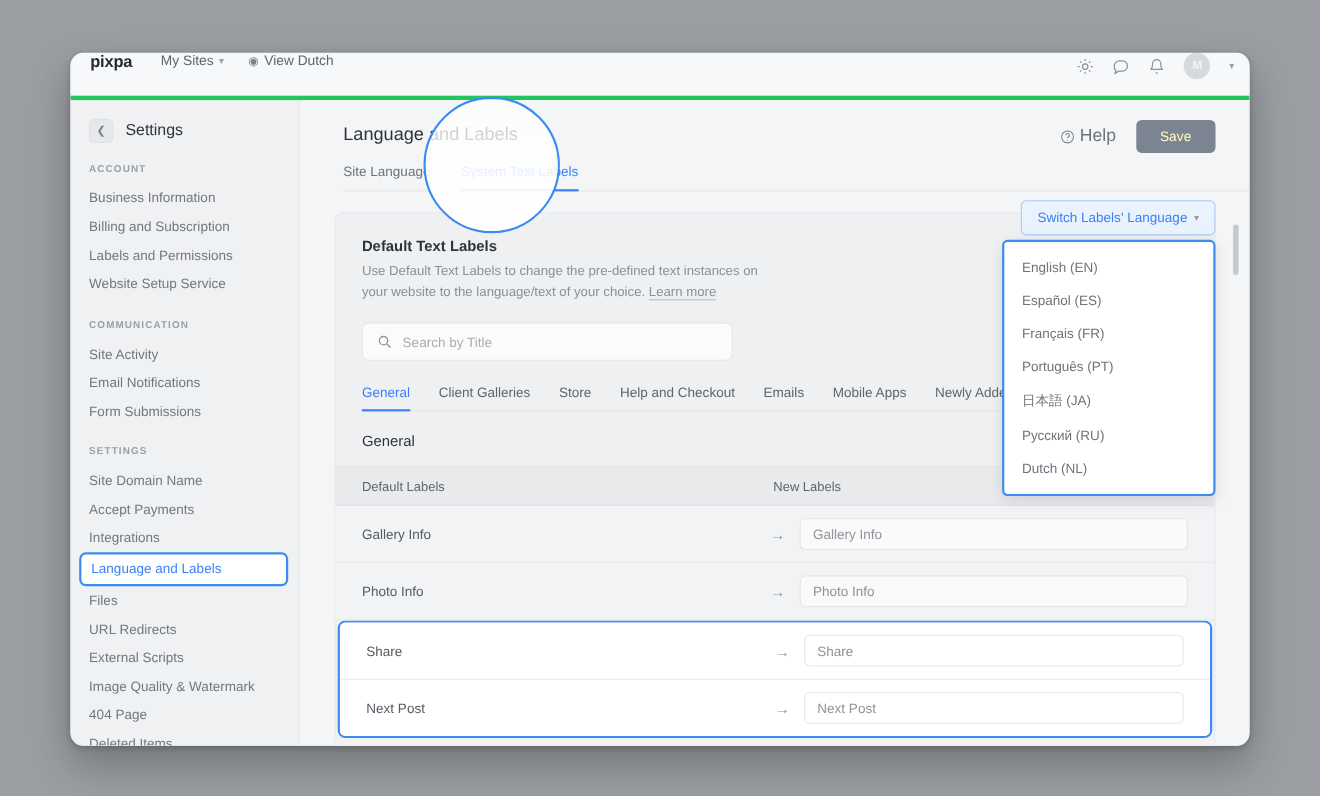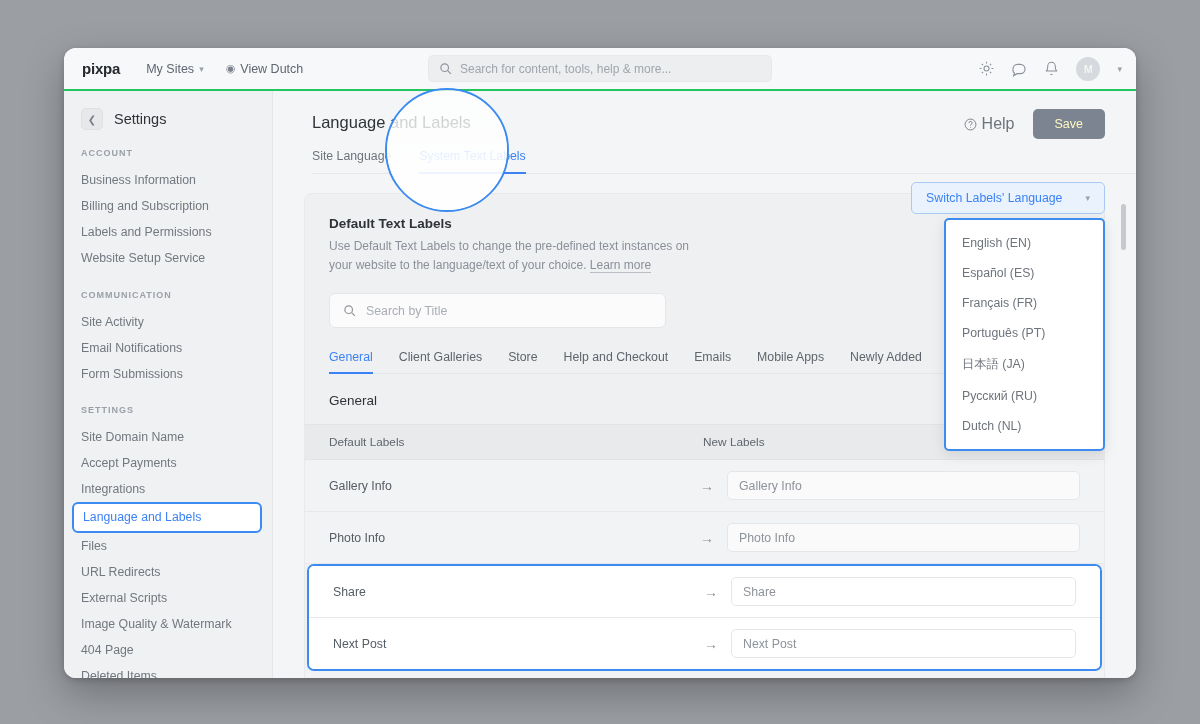--- a/index.html
+++ b/index.html
@@ -25,23 +25,23 @@
     box-shadow: 0 16px 40px rgba(0,0,0,.28), 0 2px 6px rgba(0,0,0,.18);
     overflow: hidden;
     display: flex;
     flex-direction: column;
   }
 
   
   #topbar {
     height: 43px;
     background: #f7f8f9;
-    border-bottom: 2px solid #22c55e;
+    border-bottom: 4px solid #22c55e;
     display: flex;
-    align-items: center;
+    align-items: flex-start;
     padding: 0 14px 0 18px;
     flex: 0 0 43px;
     position: relative;
   }
   .brand {
     font-size: 15px; font-weight: 700; color: #26292e;
     letter-spacing: -.2px;
   }
   .topnav {
     display: flex; align-items: center; gap: 22px;
@@ -273,28 +273,28 @@
   
   #switch-lang-btn {
     position: absolute;
     right: 31px; top: 8px;
     background: #eaf2fd;
     border: 1px solid #a9c9f5;
     border-radius: 5px;
     color: #3b82f6;
     font-size: 12.3px; font-family: inherit;
     padding: 8px 14px;
-    display: flex; align-items: center; gap: 23px;
+    display: flex; align-items: center; gap: 6px;
     cursor: pointer;
     z-index: 30;
   }
   #lang-menu {
     position: absolute;
     right: 31px; top: 44px;
-    width: 161px;
+    width: 194px;
     background: #fff;
     border: 2px solid #3b8bf0;
     border-radius: 5px;
     padding: 8px 0;
     z-index: 30;
     box-shadow: 0 4px 14px rgba(0,0,0,.10);
   }
   .lang-opt {
     font-size: 12.3px; color: #6e747c;
     padding: 8px 16px; cursor: pointer;
@@ -348,27 +348,20 @@
         <div class="topnav-item">
           <span>My Sites</span>
           <span class="caret">▾</span>
         </div>
         <div class="topnav-item">
           <span class="eye-ico">◉</span>
           <span>View Dutch</span>
         </div>
       </div>
 
-      <div id="global-search">
-        <svg width="13" height="13" viewBox="0 0 24 24" fill="none" stroke="#8f949c" stroke-width="2.2">
-          <circle cx="10.5" cy="10.5" r="7"></circle>
-            <line x1="16" y1="16" x2="22" y2="22"></line>
-        </svg>
-        <span class="ph">Search for content, tools, help &amp; more...</span>
-      </div>
 
       <div class="topbar-right">
         <span class="tb-ico">
           <svg width="15" height="15" viewBox="0 0 24 24" fill="none" stroke="currentColor" stroke-width="1.7">
             <circle cx="12" cy="12" r="4"></circle>
             <line x1="12" y1="1" x2="12" y2="4"></line>
               <line x1="12" y1="20" x2="12" y2="23"></line>
             <line x1="1" y1="12" x2="4" y2="12"></line>
               <line x1="20" y1="12" x2="23" y2="12"></line>
             <line x1="4.5" y1="4.5" x2="6.5" y2="6.5"></line>

